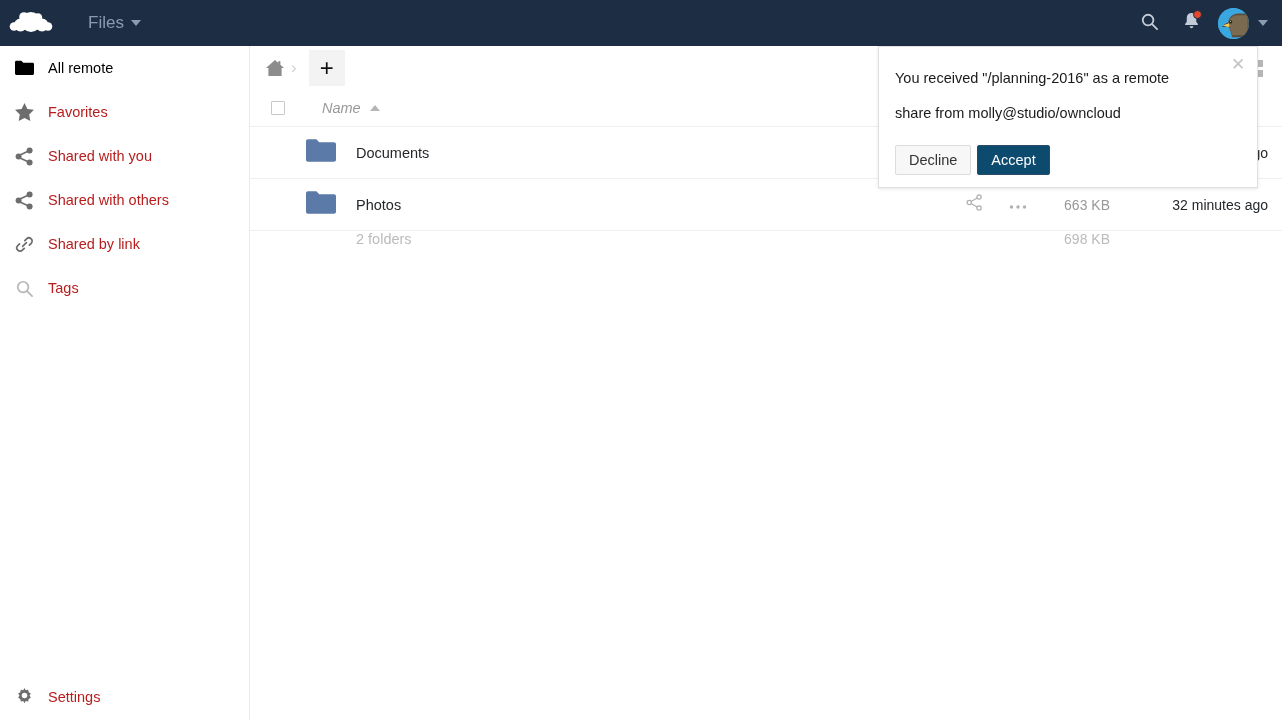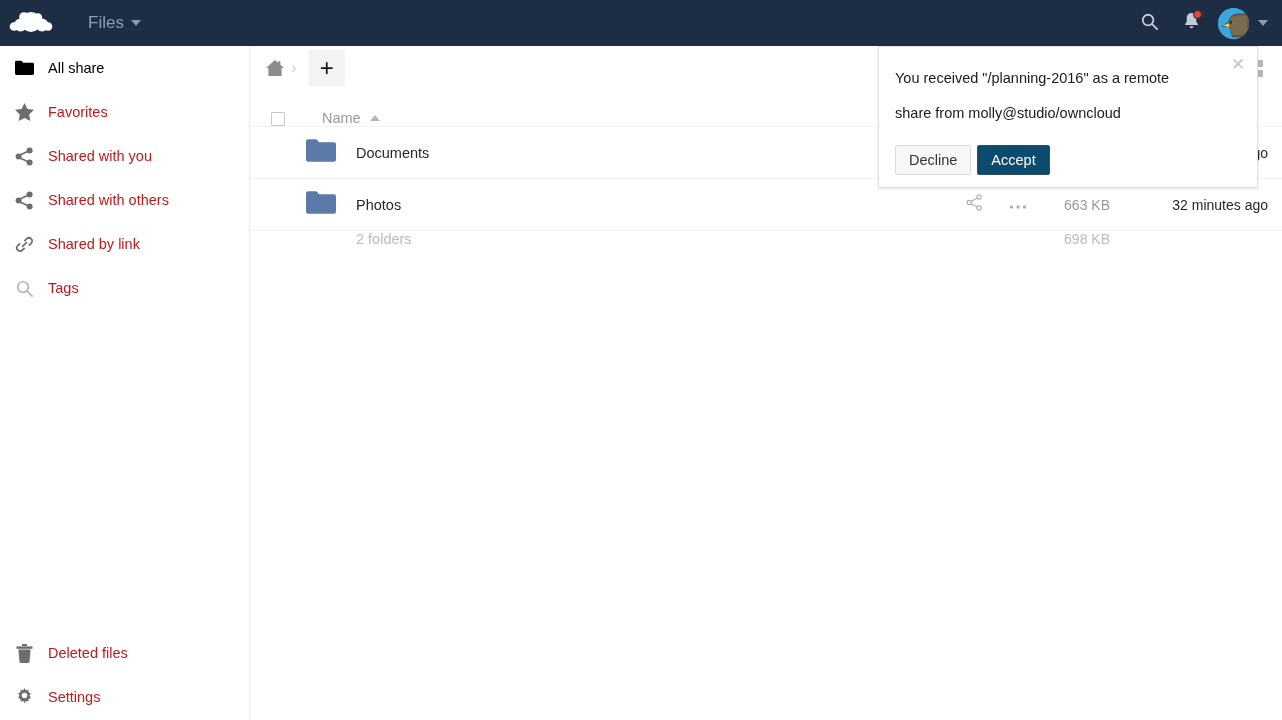--- a/index.html
+++ b/index.html
@@ -118,23 +118,24 @@
   .grid-toggle .gsq {
     width: 7px; height: 7px; background: #b6b6b6;
   }
   .grid-inner {
     display: grid; grid-template-columns: 7px 7px;
     grid-template-rows: 7px 7px; gap: 3px;
   }
 
   
   .table-head {
-    display: flex; align-items: flex-end;
+    display: flex; align-items: center;
     height: 37px;
     border-bottom: 1px solid #f0f0f0;
+    font-style: italic;
   }
   .col-check {
     width: 72px; display: flex; align-items: center;
     justify-content: center; padding-right: 16px;
   }
   .chk {
     width: 14px; height: 14px;
     border: 1px solid #c8c8c8; background: #fff;
     cursor: pointer; border-radius: 1px;
   }
@@ -308,21 +309,21 @@
 <div class="sidebar">
 
   <div class="nav-top">
 
     <div class="nav-item active">
       <span class="nav-icon">
         <svg width="19" height="16" viewBox="0 0 19 16">
           <path d="M0 2.2C0 1.4.6.8 1.4.8h5l1.8 2h9.4c.8 0 1.4.6 1.4 1.4v9.4c0 .8-.6 1.4-1.4 1.4H1.4C.6 15 0 14.4 0 13.6V2.2z" fill="#000000"></path>
         </svg>
       </span>
-      <span class="nav-label">All share</span>
+      <span class="nav-label">All remote</span>
     </div>
 
     <div class="nav-item">
       <span class="nav-icon">
         <svg width="19" height="18" viewBox="0 0 19 18">
           <path d="M9.5 0l2.9 5.9 6.6.9-4.8 4.6 1.1 6.5-5.8-3-5.8 3 1.1-6.5L0 6.8l6.6-.9z" fill="#6d6d6d"></path>
         </svg>
       </span>
       <span class="nav-label">Favorites</span>
     </div>
@@ -373,30 +374,20 @@
           <line x1="12.7" y1="12.7" x2="18" y2="18" stroke="#b6b6b6" stroke-width="1.8" stroke-linecap="round"></line>
         </svg>
       </span>
       <span class="nav-label">Tags</span>
     </div>
 
   </div>
 
   <div class="nav-bottom">
 
-    <div class="nav-item">
-      <span class="nav-icon">
-        <svg width="17" height="19" viewBox="0 0 17 19">
-          <path d="M6 0h5v2H6z" fill="#6d6d6d"></path>
-          <rect x="0.5" y="2.4" width="16" height="2.4" fill="#6d6d6d"></rect>
-          <path d="M2.4 5.6h12.2l-1.1 12.2c-.1.7-.6 1.2-1.3 1.2H4.8c-.7 0-1.2-.5-1.3-1.2L2.4 5.6z" fill="#6d6d6d"></path>
-        </svg>
-      </span>
-      <span class="nav-label">Deleted files</span>
-    </div>
 
     <div class="nav-item">
       <span class="nav-icon">
         <svg width="19" height="19" viewBox="0 0 20 20">
           <path d="M10 0l1.3 2.3 2.6-.5.5 2.6 2.3 1.3-1.4 2.3 1.4 2.3-2.3 1.3-.5 2.6-2.6-.5L10 16l-1.3-2.3-2.6.5-.5-2.6L3.3 10.3l1.4-2.3-1.4-2.3 2.3-1.3.5-2.6 2.6.5z" fill="#6d6d6d"></path>
           <circle cx="10" cy="8" r="2.9" fill="#ffffff"></circle>
         </svg>
       </span>
       <span class="nav-label">Settings</span>
     </div>

